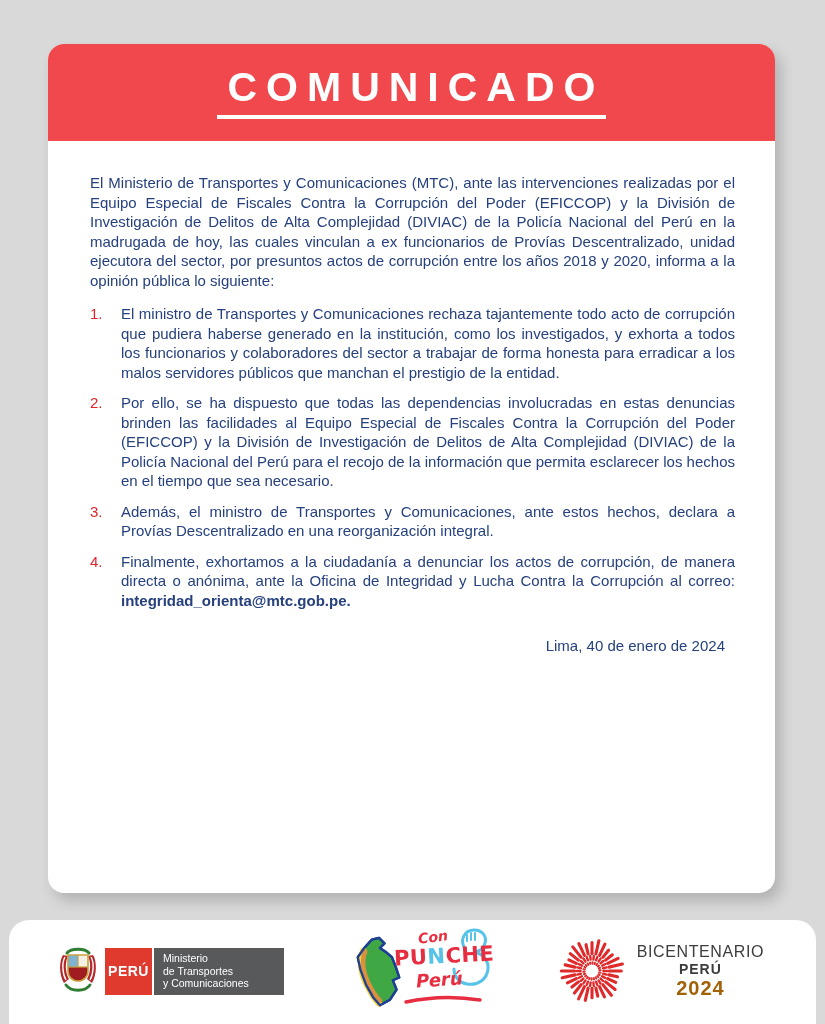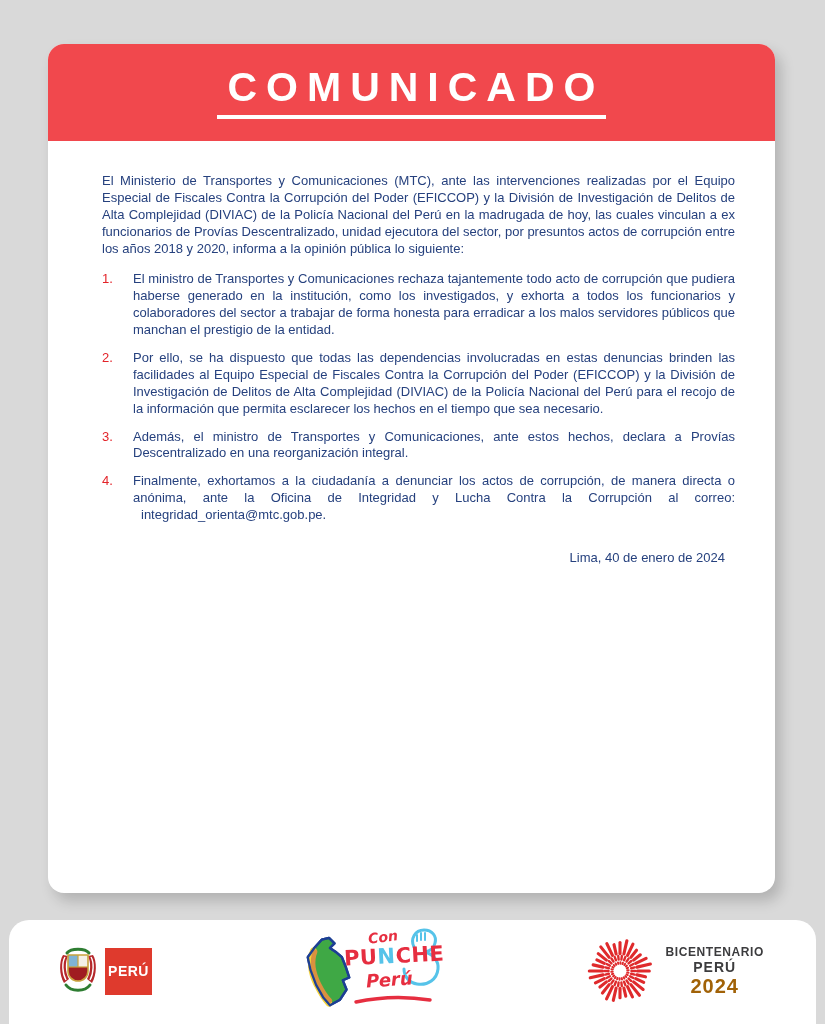--- a/index.html
+++ b/index.html
@@ -20,28 +20,28 @@
   .card-header {
     height: 97px; background: #f1484d; border-radius: 16px 16px 0 0;
     display: flex; align-items: center; justify-content: center;
   }
   .card-title {
     color: #ffffff; font-size: 41px; font-weight: bold;
     letter-spacing: 9px; padding: 0 2px 7px 11px;
     border-bottom: 4px solid #ffffff; line-height: 1;
   }
   .card-body {
-    padding: 32px 40px 0 54px; color: #26417e;
-    font-size: 13px; line-height: 1.3;
+    padding: 32px 40px 0 42px; color: #26417e;
+    font-size: 15px; line-height: 1.3;
   }
   .intro { text-align: justify; margin-bottom: 14px; }
   .item { display: flex; margin-bottom: 11px; }
   .item-num { width: 24px; flex: 0 0 24px; color: #e32329; }
   .item-text { flex: 1; text-align: justify; margin-left: 7px; }
-  .email { font-weight: normal; margin-left: 8px; }
+  .email { font-weight: bold; }
   .dateline { text-align: right; margin-top: 26px; padding-right: 10px; }
 
   
   .footer {
     position: absolute; left: 9px; top: 920px; width: 807px; height: 110px;
     background: #ffffff; border-radius: 20px 20px 0 0;
     display: flex; align-items: center; justify-content: space-between;
     padding: 0 52px 8px 48px;
   }
 
@@ -79,21 +79,21 @@
     position: absolute; left: 66px; top: 42px; color: #e62e40;
     font-family: "DejaVu Sans", sans-serif; font-style: italic; font-weight: bold;
     font-size: 18px; transform: rotate(-4deg);
   }
   .punche-swoosh { position: absolute; left: 52px; top: 66px; width: 82px; height: 12px; }
 
   
   .bicentenario-logo { display: flex; align-items: center; }
   .starburst { width: 66px; height: 68px; margin-right: 12px; }
   .bicentenario-text { text-align: center; color: #3c3c3e; }
-  .bicen-line1 { font-size: 12px; font-weight: bold; letter-spacing: 0.6px; }
+  .bicen-line1 { font-size: 16px; font-weight: normal; letter-spacing: 0.6px; }
   .bicen-line2 { font-size: 14px; font-weight: bold; letter-spacing: 1px; }
   .bicen-line3 { font-size: 20px; font-weight: bold; color: #a16207; letter-spacing: 1px; }
 </style>
 </head>
 <body>
 
 <div class="page">
 
   <div class="card">
 
@@ -145,20 +145,25 @@
 
         <path d="M11,10 h20 v16 a10,10 0 0 1 -20,0 Z" fill="#a01c21"></path>
         <rect x="11" y="10" width="10" height="12" fill="#7fb3d5"></rect>
         <rect x="21" y="10" width="10" height="12" fill="#f4f0e6"></rect>
         <path d="M11,10 h20 v16 a10,10 0 0 1 -20,0 Z" fill="none" stroke="#c8a23c" stroke-width="1.6"></path>
         <line x1="11" y1="22" x2="31" y2="22" stroke="#c8a23c" stroke-width="1.2"></line>
         <line x1="21" y1="10" x2="21" y2="22" stroke="#c8a23c" stroke-width="1.2"></line>
       </svg>
       <div class="peru-box">
         <span>PERÚ</span>
+      </div>
+      <div class="ministry-box">
+        <span>Ministerio</span>
+        <span>de Transportes</span>
+        <span>y Comunicaciones</span>
       </div>
     </div>
 
     <div class="punche-logo">
       <svg class="punche-map" viewBox="0 0 60 78">
         <path d="M22,4 L30,2 L36,8 L31,13 L37,17 L44,23 L48,33 L52,45 L45,48 L49,58 L42,69 L31,75 L24,67 L16,53 L10,37 L7,23 L14,13 Z" fill="#3fa845" stroke="#1d3f94" stroke-width="2.5" stroke-linejoin="round"></path>
         <path d="M13,16 C9,26 10,40 17,53 C21,61 26,69 30,73" stroke="#f5d33c" stroke-width="7" fill="none" stroke-linecap="round"></path>
         <path d="M15,17 C11,27 13,40 19,52 C23,60 27,66 31,70" stroke="#d9913f" stroke-width="5" fill="none" stroke-linecap="round"></path>
         <path d="M22,4 L30,2 L36,8 L31,13 L37,17 L44,23 L48,33 L52,45 L45,48 L49,58 L42,69 L31,75 L24,67 L16,53 L10,37 L7,23 L14,13 Z" fill="none" stroke="#1d3f94" stroke-width="2.5" stroke-linejoin="round"></path>
       </svg>

